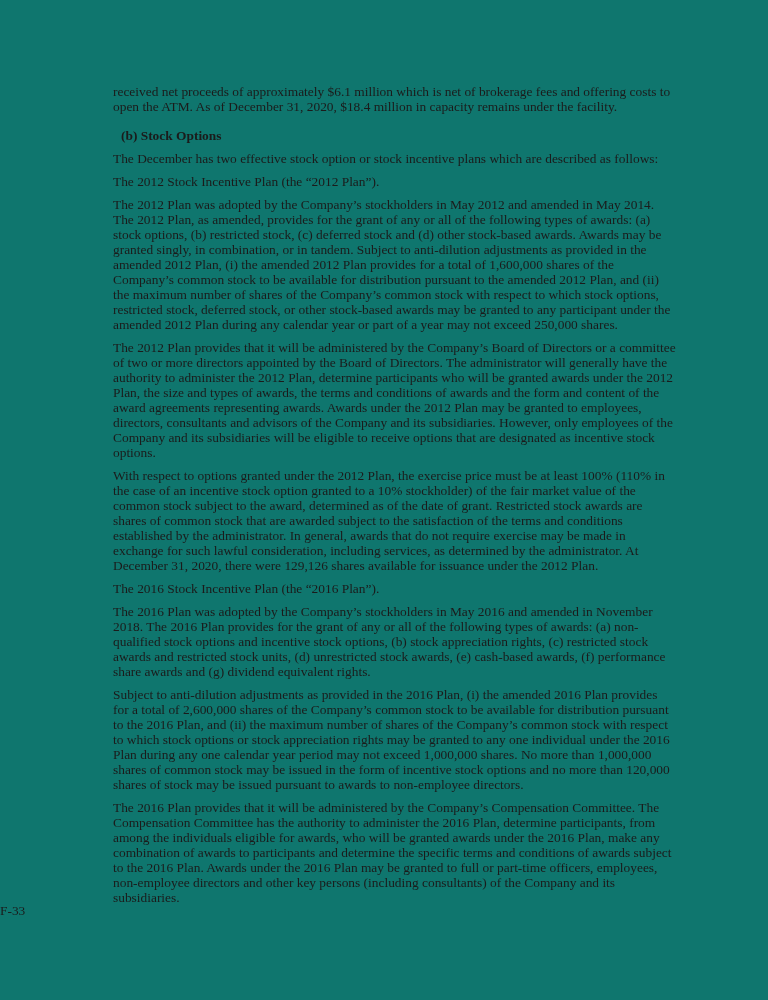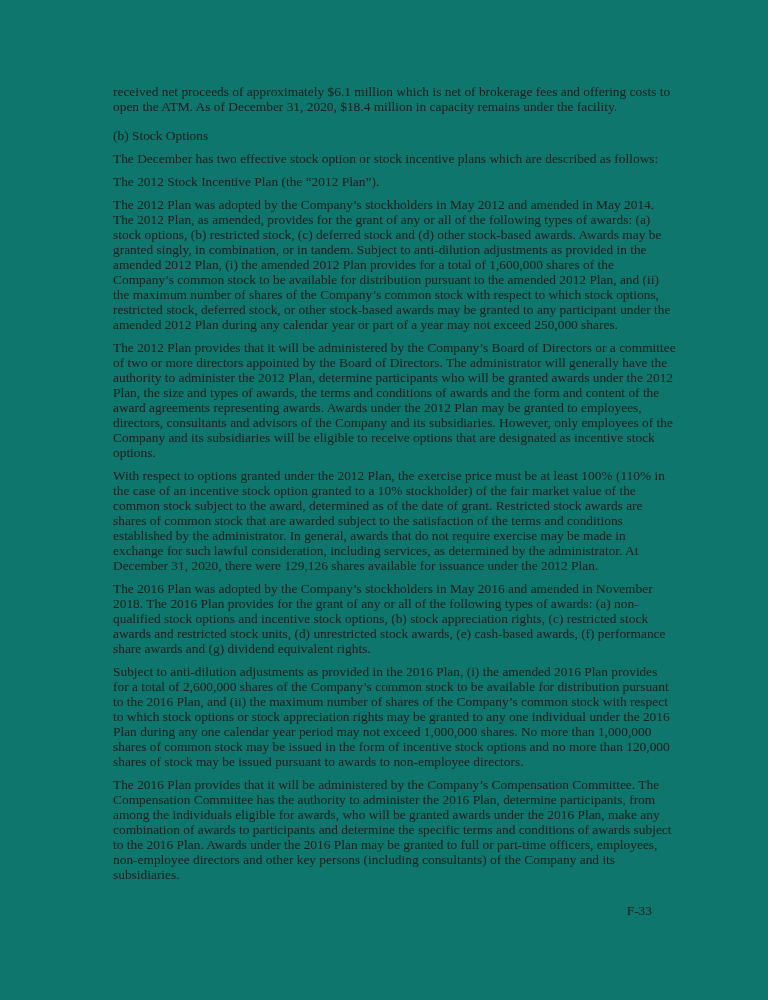--- a/index.html
+++ b/index.html
@@ -24,48 +24,49 @@
     width: 563px;
     color: #1b1b1b;
     font-size: 13.4px;
     line-height: 15px;
     text-align: left;
   }
   .para {
     margin: 0 0 8px 0;
   }
   .heading-bold {
-    font-weight: normal;
-    margin: 14px 0 8px 0;
+    font-weight: bold;
+    margin: 14px 0 8px 8px;
   }
   .heading-underline {
     text-underline-offset: 2px;
     margin: 0 0 8px 0;
   }
   .footer {
     position: absolute;
     left: 0;
     top: 903px;
     width: 652px;
-    text-align: right;
+    text-align: left;
     color: #1b1b1b;
     font-size: 13.4px;
     line-height: 15px;
   }
 </style>
 </head>
 <body>
 
 <div class="page">
   <div class="content">
     <p class="para">received net proceeds of approximately $6.1 million which is net of brokerage fees and offering costs to open the ATM. As of December 31, 2020, $18.4 million in capacity remains under the facility.</p>
     <p class="heading-bold">(b) Stock Options</p>
     <p class="para">The December has two effective stock option or stock incentive plans which are described as follows:</p>
     <p class="heading-underline">The 2012 Stock Incentive Plan (the “2012 Plan”).</p>
     <p class="para">The 2012 Plan was adopted by the Company’s stockholders in May 2012 and amended in May 2014. The 2012 Plan, as amended, provides for the grant of any or all of the following types of awards: (a) stock options, (b) restricted stock, (c) deferred stock and (d) other stock-based awards. Awards may be granted singly, in combination, or in tandem. Subject to anti-dilution adjustments as provided in the amended 2012 Plan, (i) the amended 2012 Plan provides for a total of 1,600,000 shares of the Company’s common stock to be available for distribution pursuant to the amended 2012 Plan, and (ii) the maximum number of shares of the Company’s common stock with respect to which stock options, restricted stock, deferred stock, or other stock-based awards may be granted to any participant under the amended 2012 Plan during any calendar year or part of a year may not exceed 250,000 shares.</p>
     <p class="para">The 2012 Plan provides that it will be administered by the Company’s Board of Directors or a committee of two or more directors appointed by the Board of Directors. The administrator will generally have the authority to administer the 2012 Plan, determine participants who will be granted awards under the 2012 Plan, the size and types of awards, the terms and conditions of awards and the form and content of the award agreements representing awards. Awards under the 2012 Plan may be granted to employees, directors, consultants and advisors of the Company and its subsidiaries. However, only employees of the Company and its subsidiaries will be eligible to receive options that are designated as incentive stock options.</p>
     <p class="para">With respect to options granted under the 2012 Plan, the exercise price must be at least 100% (110% in the case of an incentive stock option granted to a 10% stockholder) of the fair market value of the common stock subject to the award, determined as of the date of grant. Restricted stock awards are shares of common stock that are awarded subject to the satisfaction of the terms and conditions established by the administrator. In general, awards that do not require exercise may be made in exchange for such lawful consideration, including services, as determined by the administrator. At December 31, 2020, there were 129,126 shares available for issuance under the 2012 Plan.</p>
+    <p class="heading-underline">The 2016 Stock Incentive Plan (the “2016 Plan”).</p>
     <p class="para">The 2016 Plan was adopted by the Company’s stockholders in May 2016 and amended in November 2018. The 2016 Plan provides for the grant of any or all of the following types of awards: (a) non-qualified stock options and incentive stock options, (b) stock appreciation rights, (c) restricted stock awards and restricted stock units, (d) unrestricted stock awards, (e) cash-based awards, (f) performance share awards and (g) dividend equivalent rights.</p>
     <p class="para">Subject to anti-dilution adjustments as provided in the 2016 Plan, (i) the amended 2016 Plan provides for a total of 2,600,000 shares of the Company’s common stock to be available for distribution pursuant to the 2016 Plan, and (ii) the maximum number of shares of the Company’s common stock with respect to which stock options or stock appreciation rights may be granted to any one individual under the 2016 Plan during any one calendar year period may not exceed 1,000,000 shares. No more than 1,000,000 shares of common stock may be issued in the form of incentive stock options and no more than 120,000 shares of stock may be issued pursuant to awards to non-employee directors.</p>
     <p class="para">The 2016 Plan provides that it will be administered by the Company’s Compensation Committee. The Compensation Committee has the authority to administer the 2016 Plan, determine participants, from among the individuals eligible for awards, who will be granted awards under the 2016 Plan, make any combination of awards to participants and determine the specific terms and conditions of awards subject to the 2016 Plan. Awards under the 2016 Plan may be granted to full or part-time officers, employees, non-employee directors and other key persons (including consultants) of the Company and its subsidiaries.</p>
   </div>
   <div class="footer">F-33</div>
 </div>
 
 </body></html>

